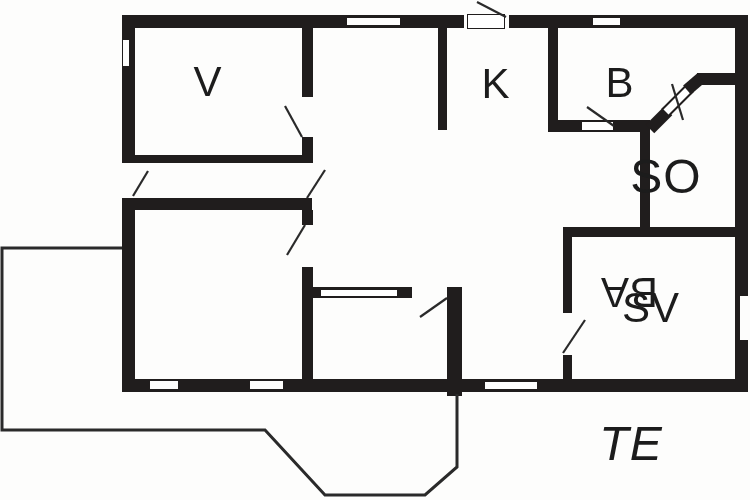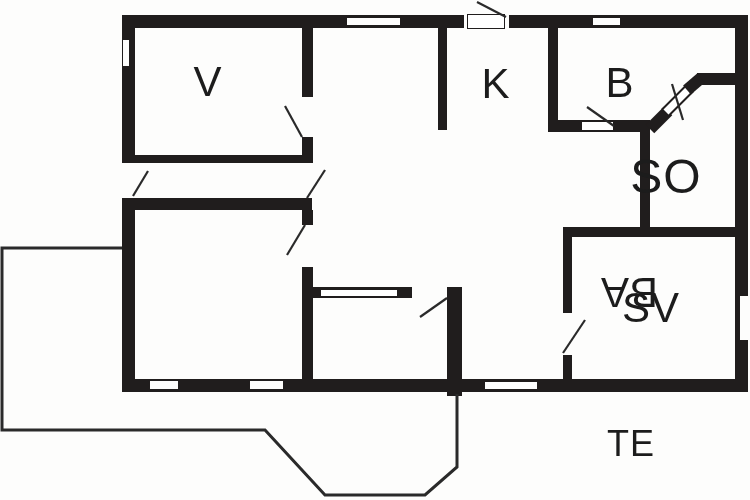--- a/index.html
+++ b/index.html
@@ -24,21 +24,21 @@
     transform:translate(-50%,-50%);
     color:#1c1c1c;
     letter-spacing:1px;
     white-space:nowrap;
     line-height:1;
   }
   .label.rot{transform:translate(-50%,-50%) rotate(180deg);}
   .fs-std{font-size:42px;}
   .fs-so{font-size:48px;}
   .fs-ot{font-size:44px;}
-  .fs-te{font-size:36px;}
+  .fs-te{font-size:48px;font-style:italic;}
 </style>
 </head>
 <body>
 
 <div id="plan">
 
   <div class="wall" style="left:122px;top:15px;width:626px;height:13px;"></div>
   <div class="wall" style="left:122px;top:15px;width:13px;height:377px;"></div>
   <div class="wall" style="left:122px;top:379px;width:626px;height:13px;"></div>
   <div class="wall" style="left:735px;top:15px;width:13px;height:377px;"></div>

